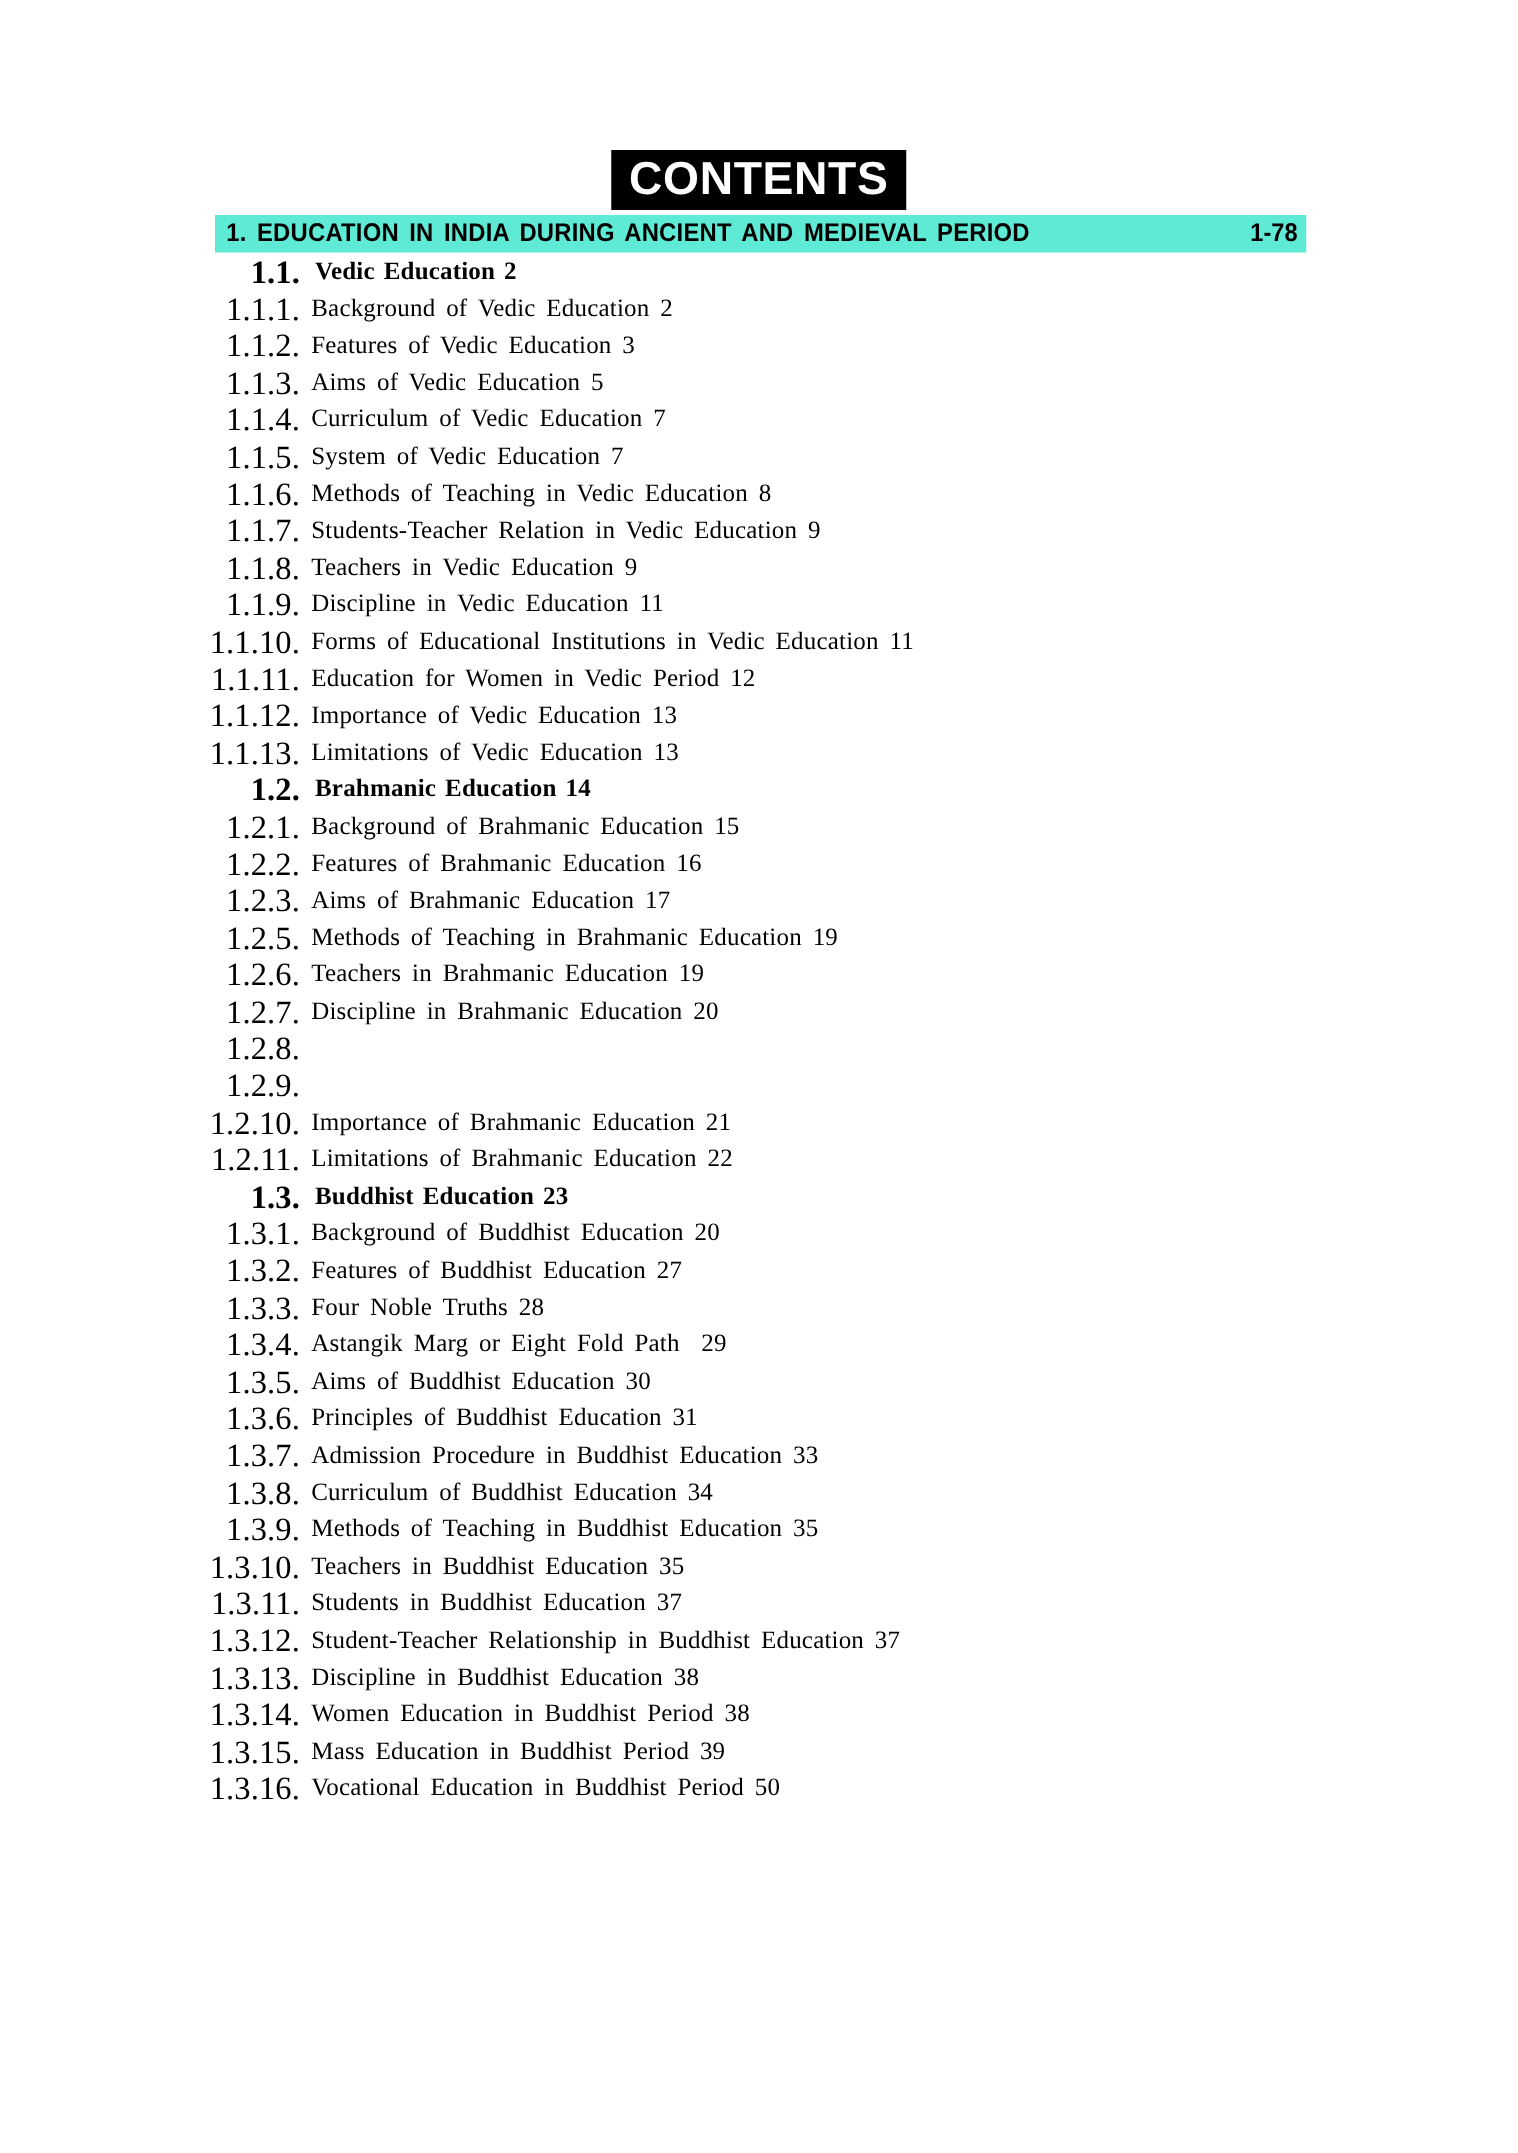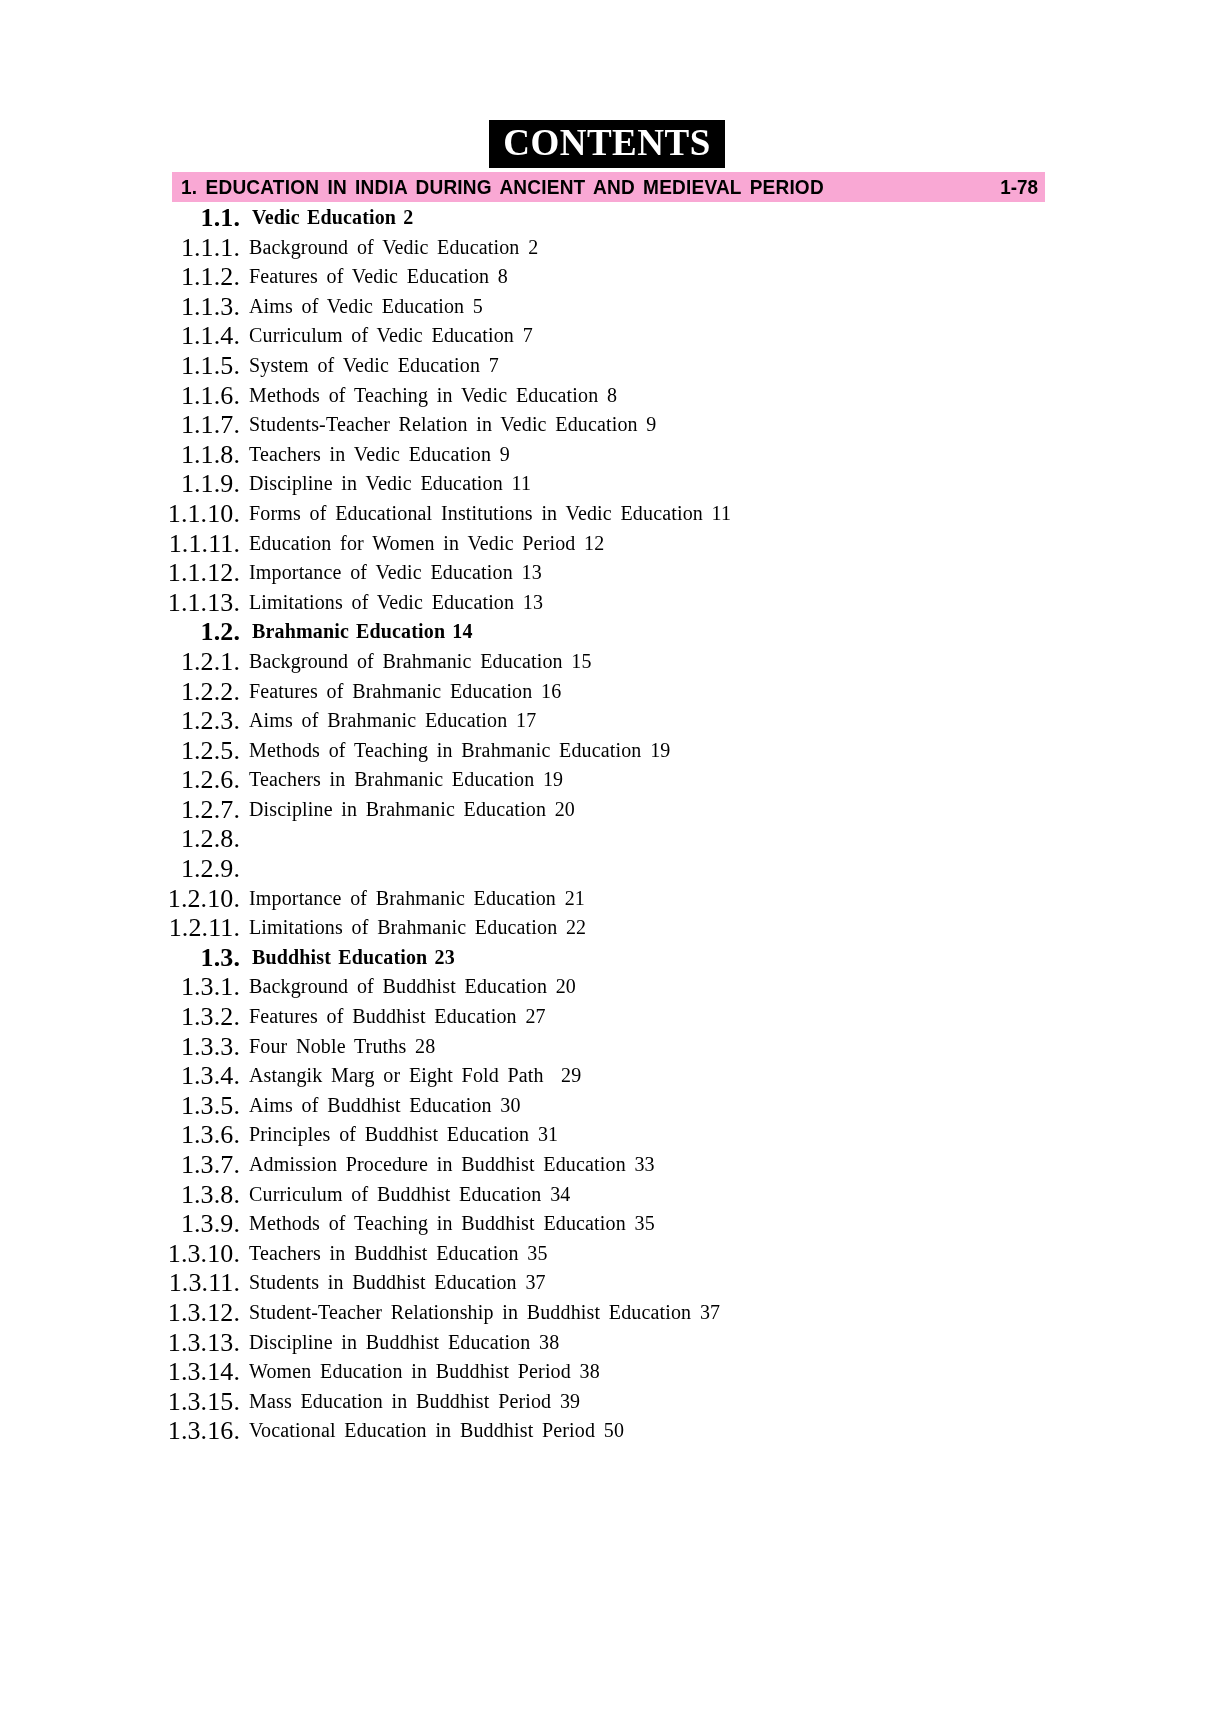--- a/index.html
+++ b/index.html
@@ -28,36 +28,36 @@
     position: absolute;
     left: 0;
     top: 120px;
     width: 1214px;
     text-align: center;
   }
   .title-box {
     display: inline-block;
     background: #000000;
     color: #ffffff;
-    font-family: Liberation Serif, serif;
+    font-family: Liberation Sans, sans-serif;
     font-size: 37px;
     font-weight: 700;
     line-height: 44px;
     padding: 1px 14px 3px 14px;
     letter-spacing: 0.5px;
   }
 
   
   .chapter-bar {
     position: absolute;
     left: 172px;
     top: 172px;
     width: 873px;
     height: 30px;
-    background: #f9a8d4;
+    background: #5eead4;
     display: flex;
     align-items: center;
     justify-content: space-between;
     box-sizing: border-box;
     padding: 0 7px 0 9px;
   }
   .chapter-title {
     font-family: "Liberation Sans Narrow", "Liberation Sans", "DejaVu Sans", sans-serif;
     font-size: 20.5px;
     font-weight: 700;
@@ -133,21 +133,21 @@
       <div class="toc-row section">
         <span class="toc-num">1.1.</span>
         <span class="toc-text">Vedic Education 2</span>
       </div>
       <div class="toc-row">
         <span class="toc-num">1.1.1.</span>
         <span class="toc-text">Background of Vedic Education 2</span>
       </div>
       <div class="toc-row">
         <span class="toc-num">1.1.2.</span>
-        <span class="toc-text">Features of Vedic Education 8</span>
+        <span class="toc-text">Features of Vedic Education 3</span>
       </div>
       <div class="toc-row">
         <span class="toc-num">1.1.3.</span>
         <span class="toc-text">Aims of Vedic Education 5</span>
       </div>
       <div class="toc-row">
         <span class="toc-num">1.1.4.</span>
         <span class="toc-text">Curriculum of Vedic Education 7</span>
       </div>
       <div class="toc-row">

